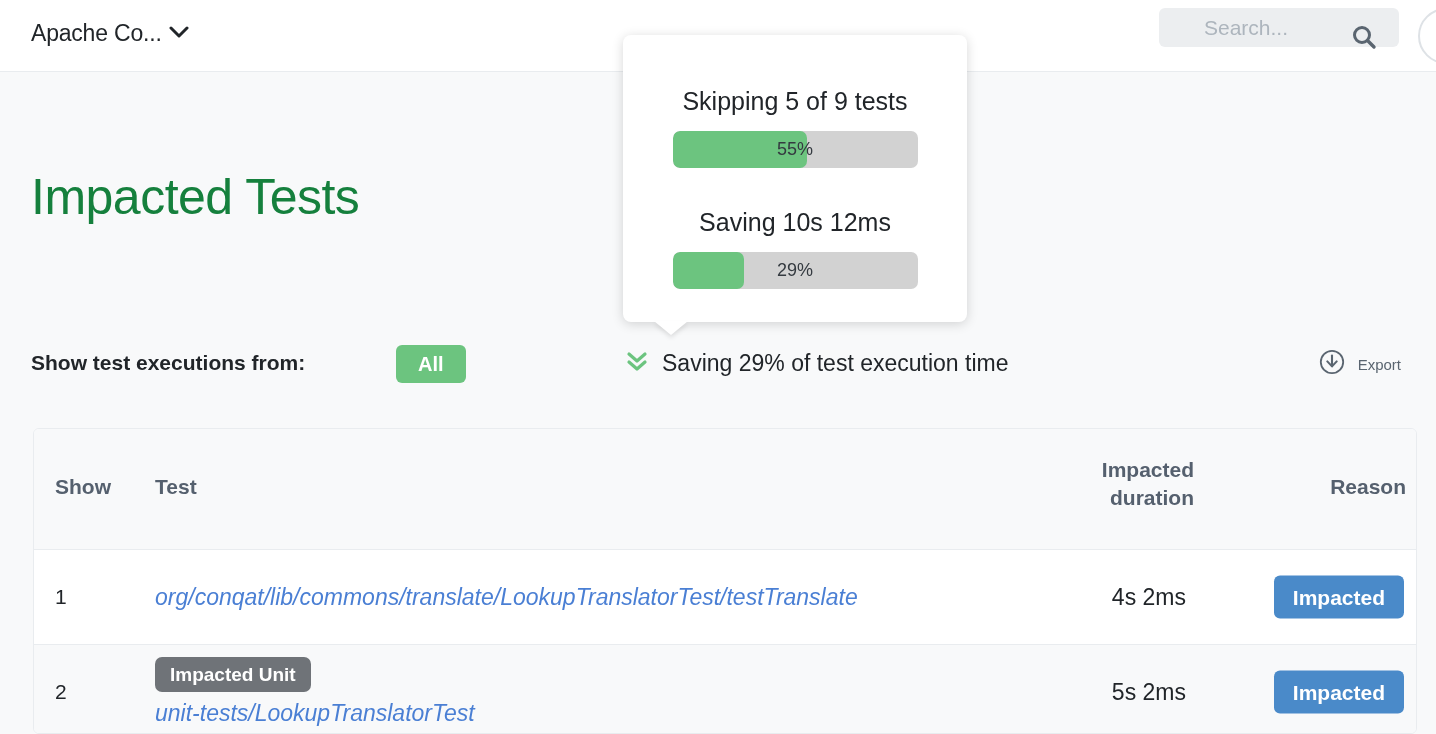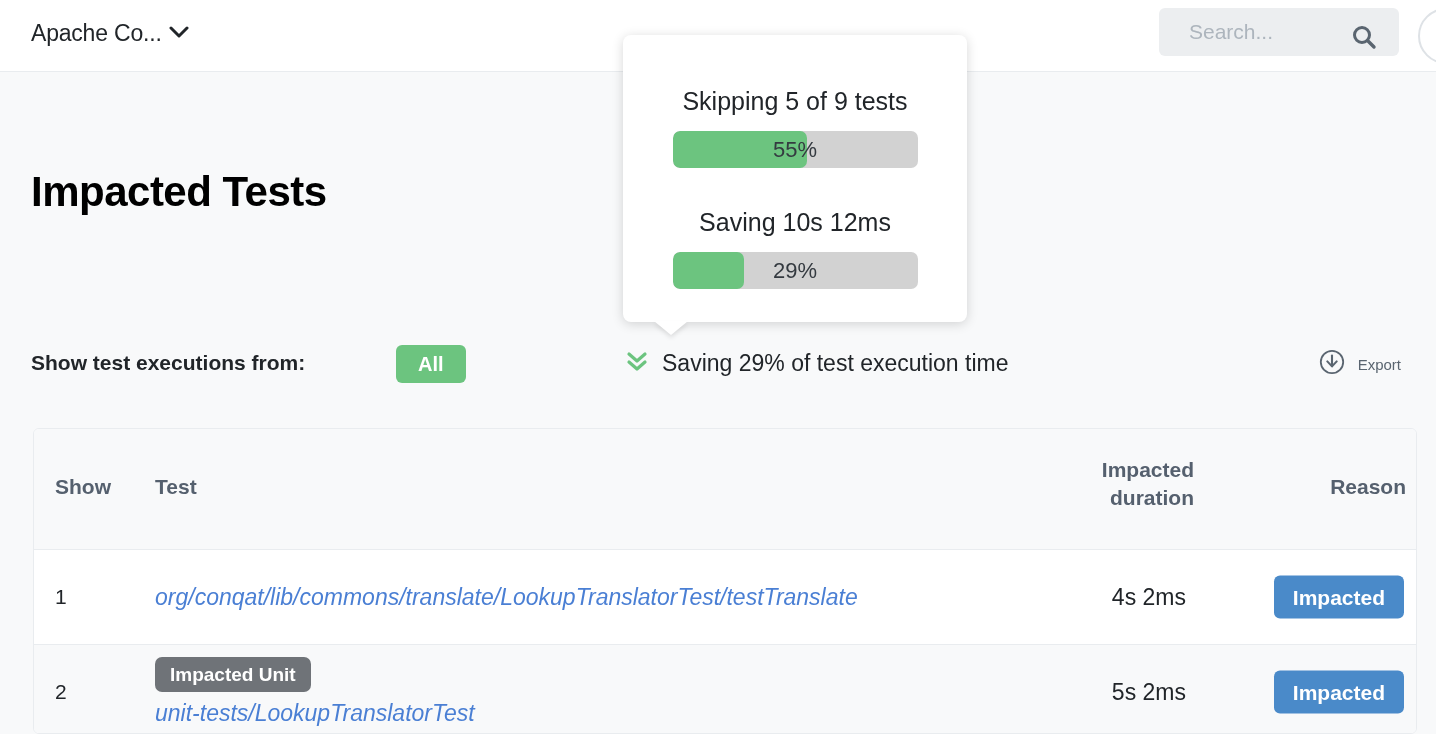--- a/index.html
+++ b/index.html
@@ -25,44 +25,44 @@
     cursor: pointer;
   }
   .brand-label {
     font-size: 23px; font-weight: 400; color: #212529;
     letter-spacing: -0.2px;
   }
   .chev-down { display: block; }
 
   .searchbox {
     position: absolute; left: 1159px; top: 8px;
-    width: 240px; height: 48px;
+    width: 240px; height: 39px;
     background: #eceef0;
     border-radius: 6px;
-    display: flex; align-items: center;
+    display: flex; align-items: center; padding-left: 15px;
   }
   .search-input {
     border: none; background: transparent; outline: none;
     font-family: "Liberation Sans", sans-serif;
     font-size: 21px; color: #495057;
     margin-left: 28px; width: 140px;
   }
   .search-input::placeholder { color: #adb5bd; }
   .search-icon { position: absolute; right: 22px; top: 16px; }
 
   .avatar {
     position: absolute; left: 1418px; top: 8px;
     width: 56px; height: 56px; border-radius: 50%;
     border: 2px solid #dee2e6; background: #ffffff;
   }
 
   
   .page-title {
     position: absolute; left: 31px; top: 168px;
-    font-size: 42px; font-weight: 700; color: #000000;
+    font-size: 50px; font-weight: 400; color: #15803d;
     letter-spacing: -0.5px;
   }
 
   
   .filterrow {
     position: absolute; left: 31px; top: 345px;
     width: 1374px; height: 42px;
   }
   .filter-label {
     position: absolute; left: 0; top: 6px;
@@ -123,21 +123,21 @@
     overflow: hidden;
   }
   .progress-fill {
     position: absolute; left: 0; top: 0; bottom: 0;
     background: #6cc47f;
     border-radius: 7px;
   }
   .progress-text {
     position: absolute; left: 0; right: 0; top: 0; bottom: 0;
     display: flex; align-items: center; justify-content: center;
-    font-size: 22px; color: #343a40;
+    font-size: 18px; color: #343a40;
   }
 
   
   .table-card {
     position: absolute; left: 33px; top: 428px;
     width: 1384px; height: 306px;
     background: #ffffff;
     border: 1px solid #e9ecef;
     border-radius: 6px;
     overflow: hidden;

